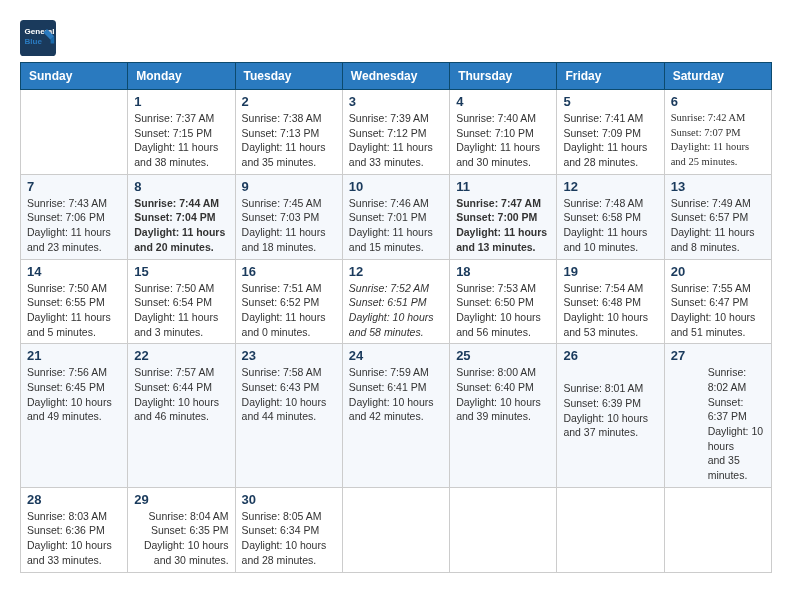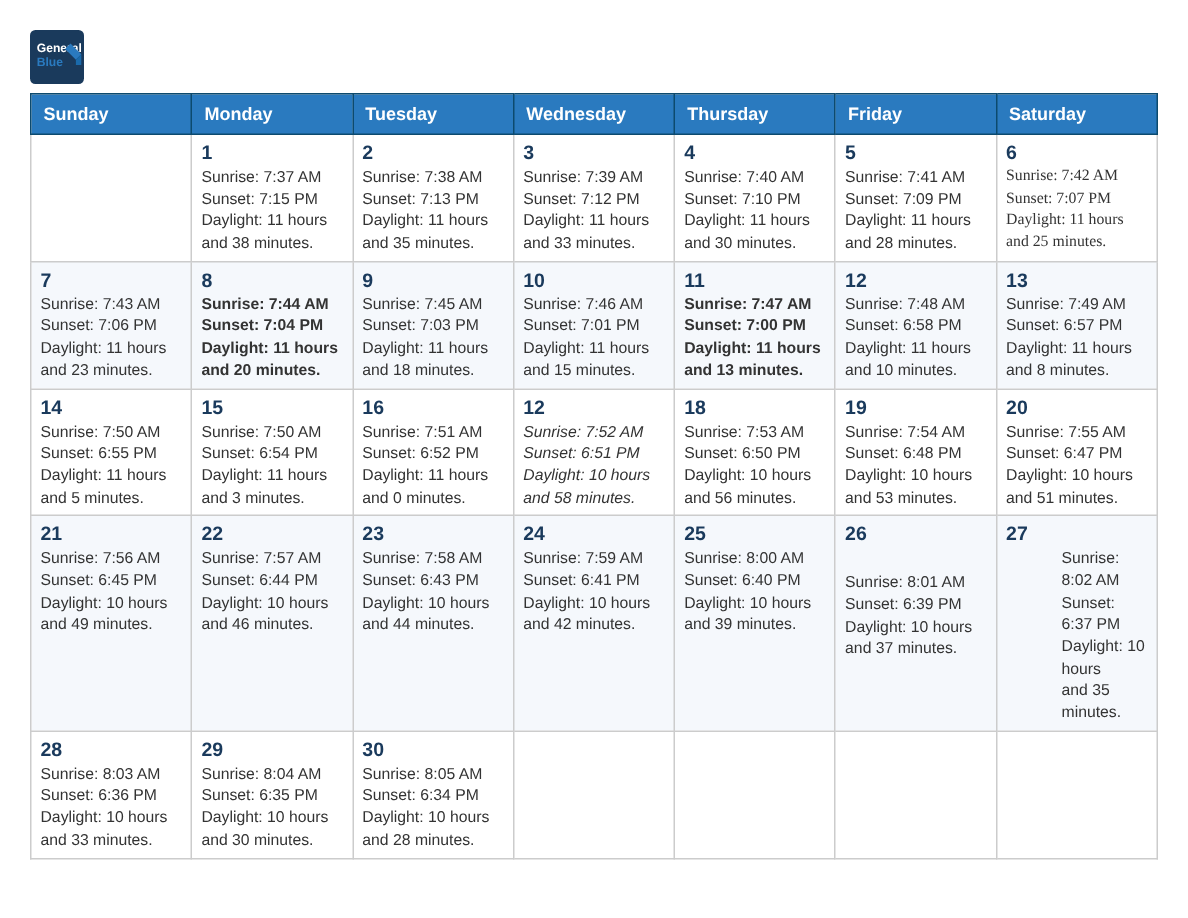--- a/index.html
+++ b/index.html
@@ -321,21 +321,21 @@
       <tr>
         <td>
           <span class="day-number">28</span>
           <div class="day-info" style="white-space: pre-line;">Sunrise: 8:03 AM
 Sunset: 6:36 PM
 Daylight: 10 hours
 and 33 minutes.</div>
         </td>
         <td>
           <span class="day-number">29</span>
-          <div class="day-info" style="white-space: pre-line;">Sunrise: 8:04 AM
+          <div class="day-info" style="white-space: pre-line; text-align: right;">Sunrise: 8:04 AM
 Sunset: 6:35 PM
 Daylight: 10 hours
 and 30 minutes.</div>
         </td>
         <td>
           <span class="day-number">30</span>
           <div class="day-info" style="white-space: pre-line;">Sunrise: 8:05 AM
 Sunset: 6:34 PM
 Daylight: 10 hours
 and 28 minutes.</div>

